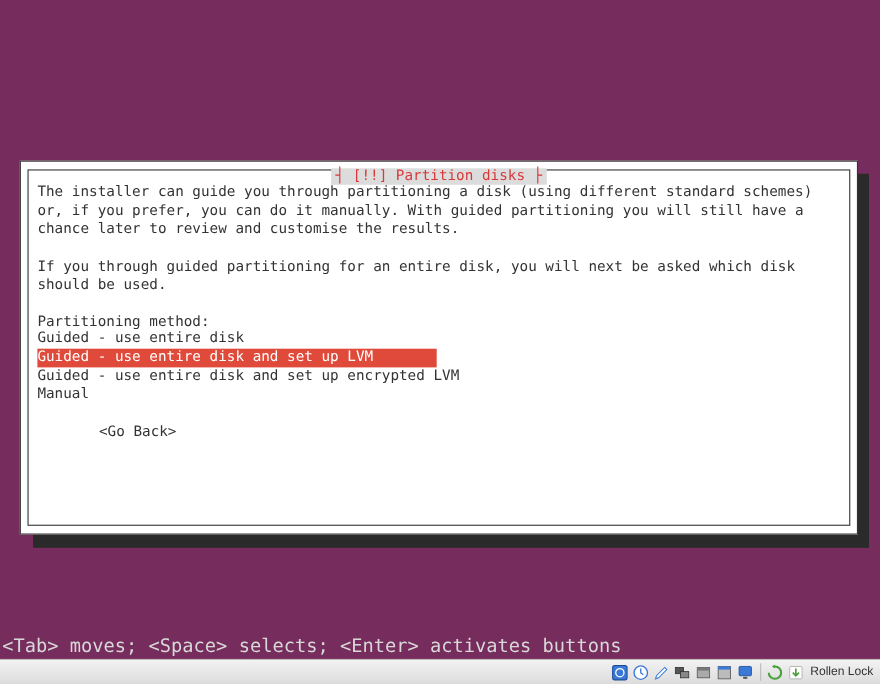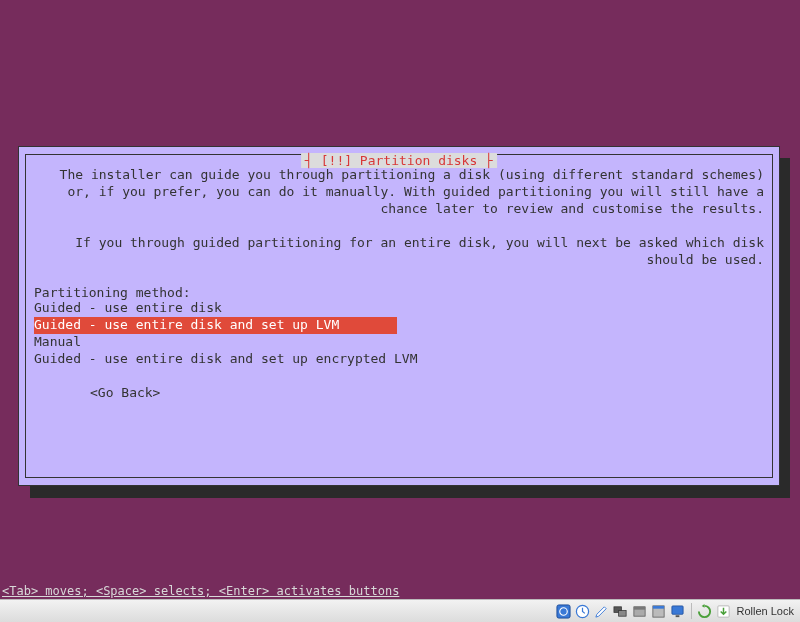--- a/index.html
+++ b/index.html
@@ -23,21 +23,21 @@
       width: 760px;
       height: 340px;
       background: #2a2a2a;
     }
     .dialog {
       position: absolute;
       left: 18px;
       top: 146px;
       width: 762px;
       height: 340px;
-      background: #c4b5fd;
+      background: #ffffff;
       border: 1px solid #333;
     }
     .dialog-inner {
       position: absolute;
       left: 6px;
       top: 7px;
       right: 6px;
       bottom: 7px;
       border: 1px solid #333;
       padding: 12px 8px 8px 8px;
@@ -52,21 +52,20 @@
       padding: 0 4px;
       white-space: pre;
     }
     .body-text {
       color: #333;
       white-space: pre-wrap;
       line-height: 1.3;
     }
     .body-para {
       margin-bottom: 17px;
-      text-align: right;
     }
     .method-label {
       color: #333;
     }
     .options {
       margin-bottom: 17px;
     }
     .option {
       color: #333;
       line-height: 1.3;
@@ -82,24 +81,23 @@
       color: #333;
       margin-left: 56px;
       display: inline-block;
     }
     .statusbar {
       position: absolute;
       left: 0;
       bottom: 24px;
       width: 648px;
       color: #d8d8d8;
-      font-size: 12px;
+      font-size: 17px;
       padding-left: 2px;
       white-space: pre;
-      text-decoration: underline;
     }
     .taskbar {
       position: absolute;
       left: 0;
       bottom: 0;
       width: 800px;
       height: 23px;
       background: linear-gradient(#f2f2f2, #dcdcdc);
       border-top: 1px solid #bbb;
       display: flex;
@@ -142,22 +140,22 @@
   <div class="dialog-inner">
     <span class="dialog-title">┤ <span>[!!] Partition disks</span> ├</span>
 
     <div class="body-text body-para">The installer can guide you through partitioning a disk (using different standard schemes) or, if you prefer, you can do it manually. With guided partitioning you will still have a chance later to review and customise the results.</div>
     <div class="body-text body-para">If you through guided partitioning for an entire disk, you will next be asked which disk should be used.</div>
     <div class="method-label">Partitioning method:</div>
 
     <div class="options">
       <div><span class="option">Guided - use entire disk</span></div>
       <div><span class="option option-highlight">Guided - use entire disk and set up LVM</span></div>
+      <div><span class="option">Guided - use entire disk and set up encrypted LVM</span></div>
       <div><span class="option">Manual</span></div>
-      <div><span class="option">Guided - use entire disk and set up encrypted LVM</span></div>
     </div>
 
     <span class="go-back">&lt;Go Back&gt;</span>
   </div>
 </div>
 
 <div class="statusbar">&lt;Tab&gt; moves; &lt;Space&gt; selects; &lt;Enter&gt; activates buttons</div>
 
 <div class="taskbar">
   <span class="tray-icon">

